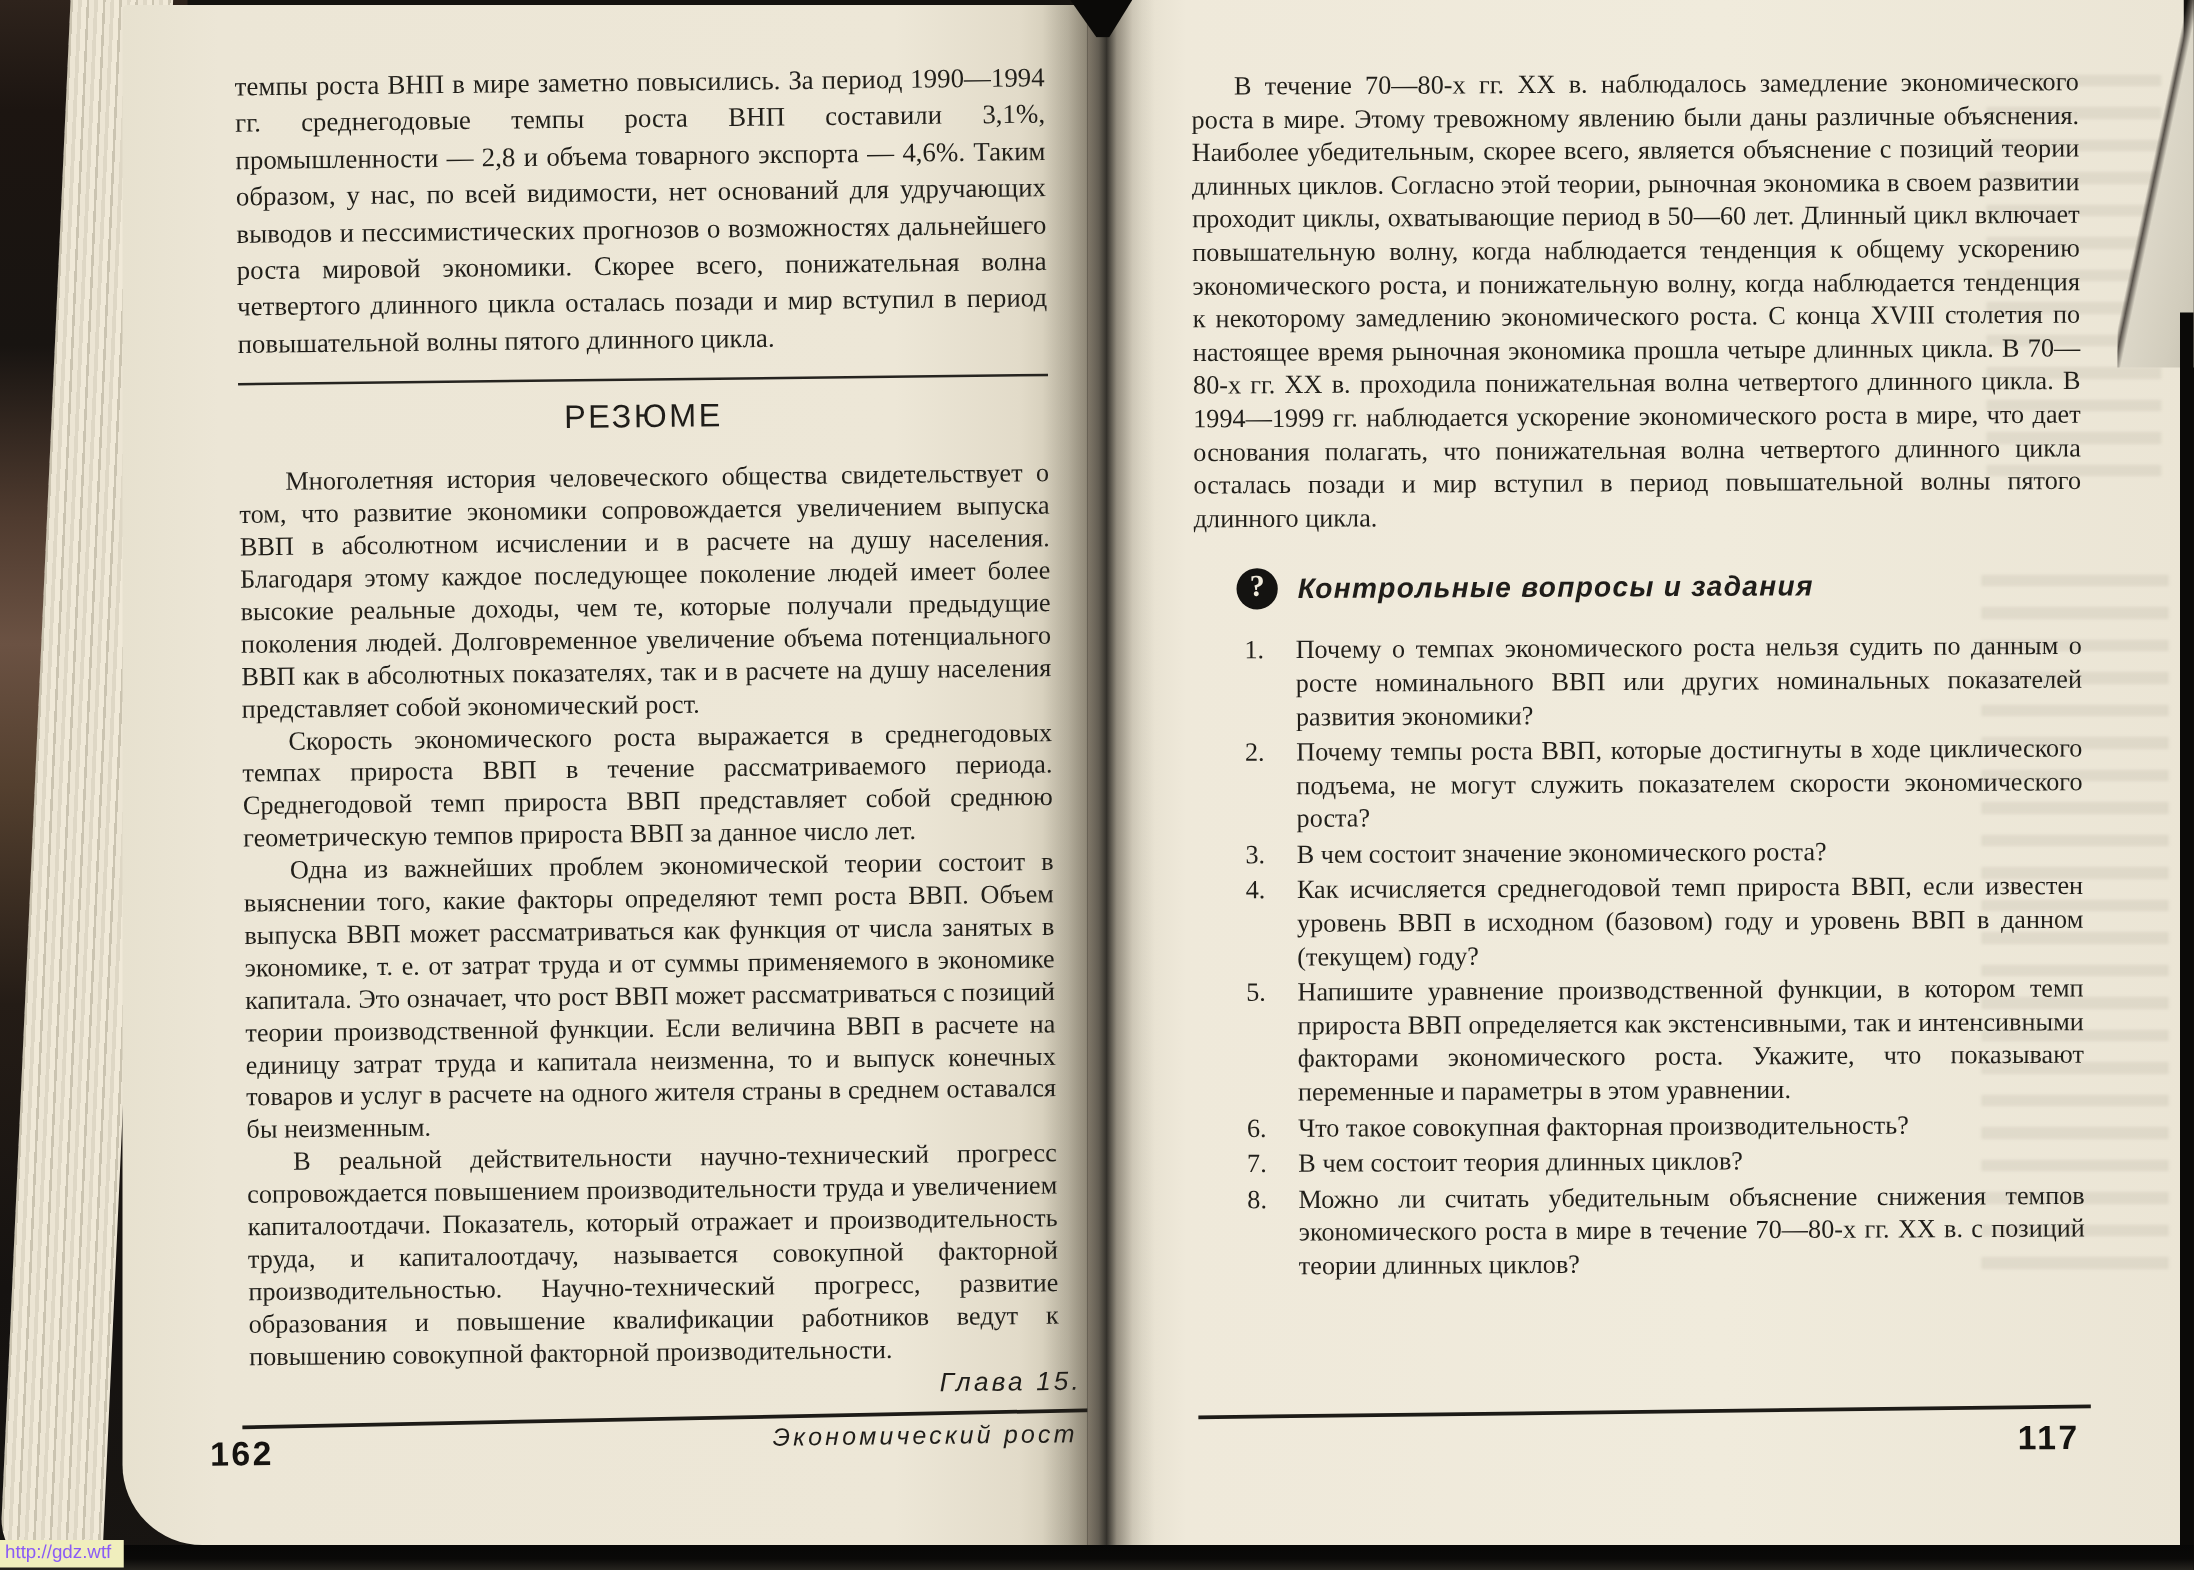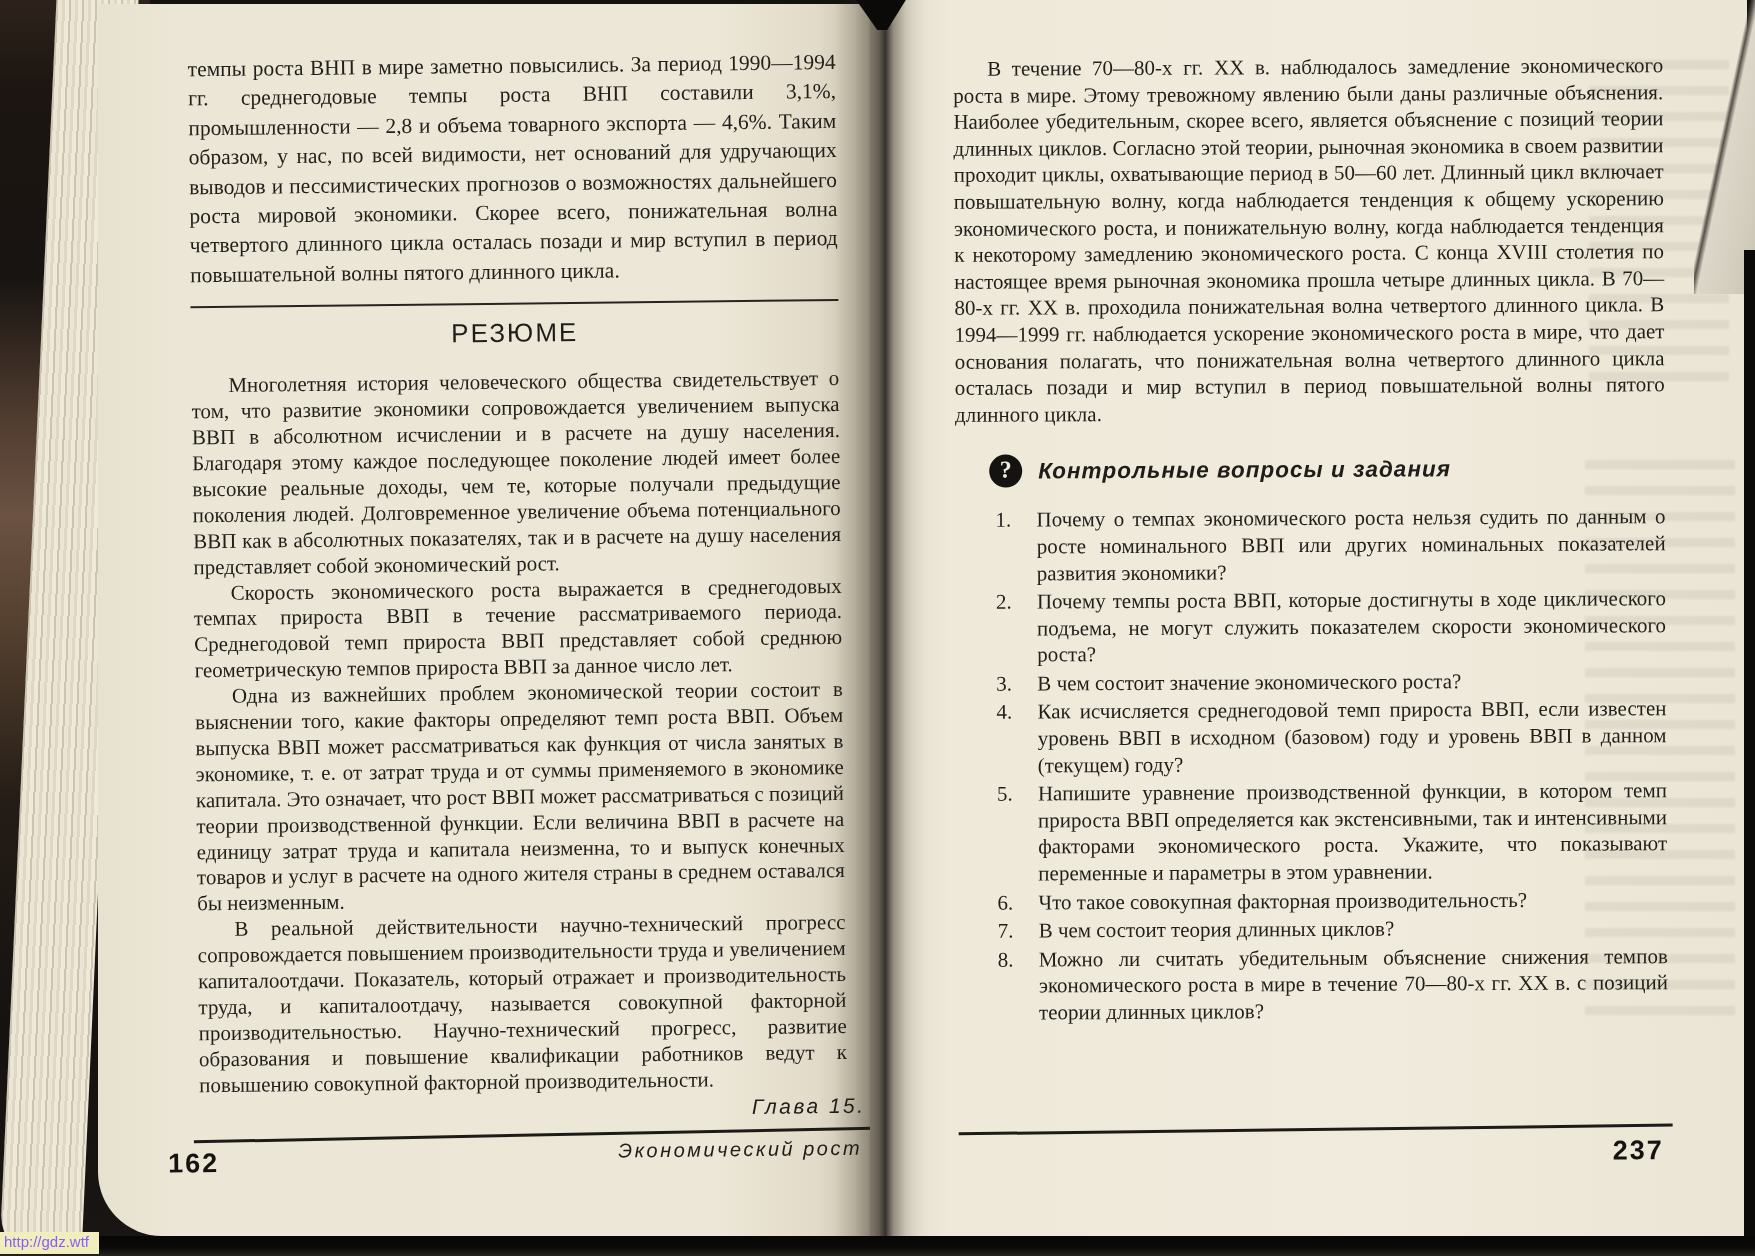--- a/index.html
+++ b/index.html
@@ -195,21 +195,21 @@
           <span class="q-num">7.</span>
           <span class="q-text">В чем состоит теория длинных циклов?</span>
         </li>
         <li class="q-item">
           <span class="q-num">8.</span>
           <span class="q-text">Можно ли считать убедительным объяснение снижения темпов экономического роста в мире в течение 70—80-х гг. XX в. с позиций теории длинных циклов?</span>
         </li>
       </ol>
     </div>
     <div class="rp-footer-rule"></div>
-    <div class="page-num-right">237</div>
+    <div class="page-num-right">117</div>
   </div>
 </div>
 
 <div class="gutter-shadow"></div>
 <div class="gutter-notch-top"></div>
 <div class="corner-curl"></div>
 <div class="right-black-edge"></div>
 <div class="bottom-strip"></div>
 
 <div class="watermark">http://gdz.wtf</div>

